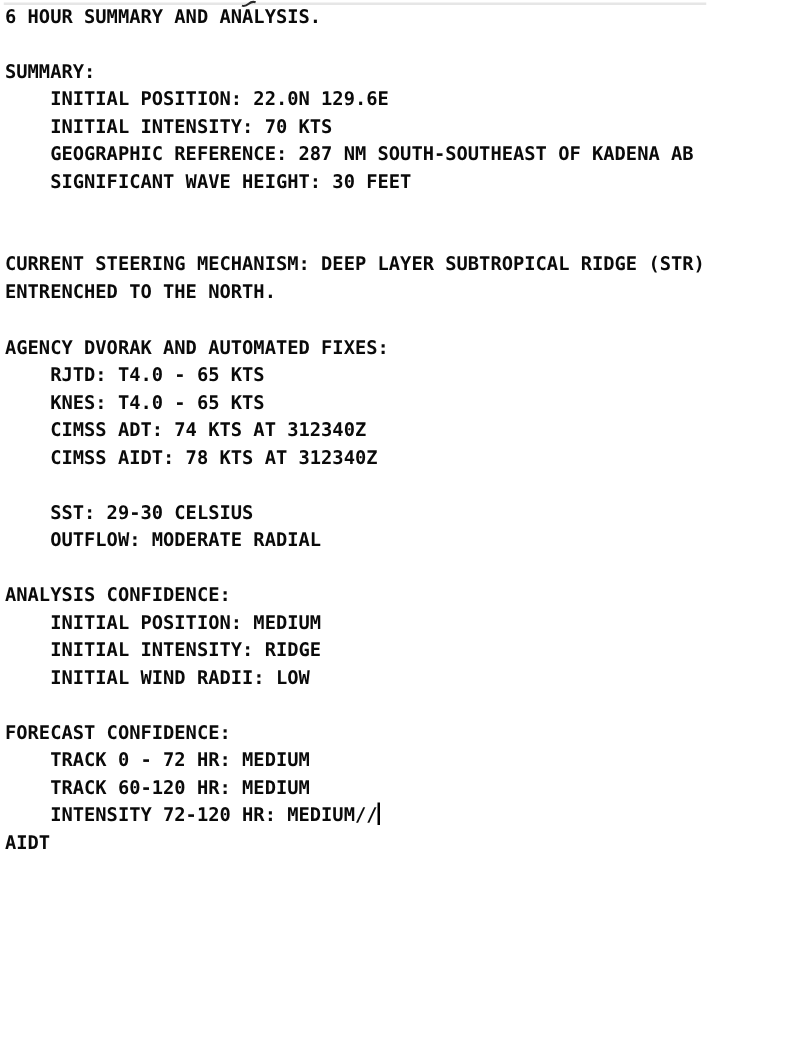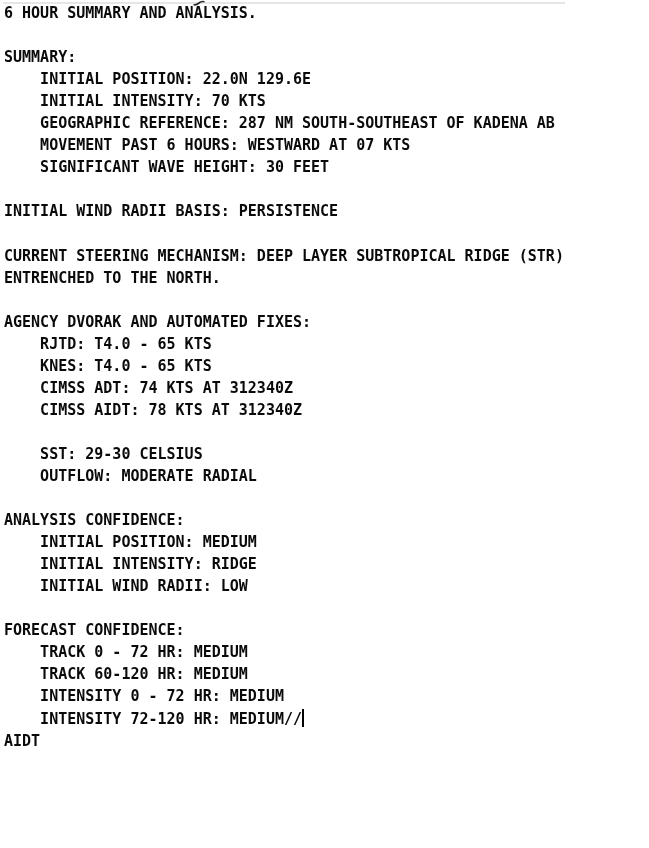--- a/index.html
+++ b/index.html
@@ -78,24 +78,22 @@
     </svg>
   </div>
 
   <div class="doc">
       <div class="line"><span>6 HOUR SUMMARY AND ANALYSIS.</span></div>
       <div class="line"><span></span></div>
       <div class="line"><span>SUMMARY:</span></div>
       <div class="line"><span>    INITIAL POSITION: 22.0N 129.6E</span></div>
       <div class="line"><span>    INITIAL INTENSITY: 70 KTS</span></div>
       <div class="line"><span>    GEOGRAPHIC REFERENCE: 287 NM SOUTH-SOUTHEAST OF KADENA AB</span></div>
-      <div class="line"><span>    MOVEMENT PAST 6 HOURS: WESTWARD AT 07 KTS</span></div>
       <div class="line"><span>    SIGNIFICANT WAVE HEIGHT: 30 FEET</span></div>
       <div class="line"><span></span></div>
-      <div class="line"><span>INITIAL WIND RADII BASIS: PERSISTENCE</span></div>
       <div class="line"><span></span></div>
       <div class="line"><span>CURRENT STEERING MECHANISM: DEEP LAYER SUBTROPICAL RIDGE (STR)</span></div>
       <div class="line"><span>ENTRENCHED TO THE NORTH.</span></div>
       <div class="line"><span></span></div>
       <div class="line"><span>AGENCY DVORAK AND AUTOMATED FIXES:</span></div>
       <div class="line"><span>    RJTD: T4.0 - 65 KTS</span></div>
       <div class="line"><span>    KNES: T4.0 - 65 KTS</span></div>
       <div class="line"><span>    CIMSS ADT: 74 KTS AT 312340Z</span></div>
       <div class="line"><span>    CIMSS AIDT: 78 KTS AT 312340Z</span></div>
       <div class="line"><span></span></div>
@@ -103,18 +101,17 @@
       <div class="line"><span>    OUTFLOW: MODERATE RADIAL</span></div>
       <div class="line"><span></span></div>
       <div class="line"><span>ANALYSIS CONFIDENCE:</span></div>
       <div class="line"><span>    INITIAL POSITION: MEDIUM</span></div>
       <div class="line"><span>    INITIAL INTENSITY: RIDGE</span></div>
       <div class="line"><span>    INITIAL WIND RADII: LOW</span></div>
       <div class="line"><span></span></div>
       <div class="line"><span>FORECAST CONFIDENCE:</span></div>
       <div class="line"><span>    TRACK 0 - 72 HR: MEDIUM</span></div>
       <div class="line"><span>    TRACK 60-120 HR: MEDIUM</span></div>
-      <div class="line"><span>    INTENSITY 0 - 72 HR: MEDIUM</span></div>
       <div class="line"><span>    INTENSITY 72-120 HR: MEDIUM//</span><span class="caret"></span></div>
       <div class="line"><span>AIDT</span></div>
     </div>
 
 </div>
 
 </body></html>

